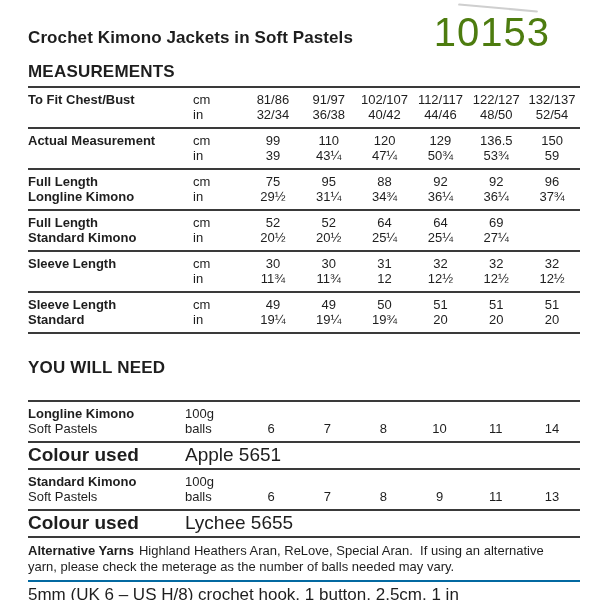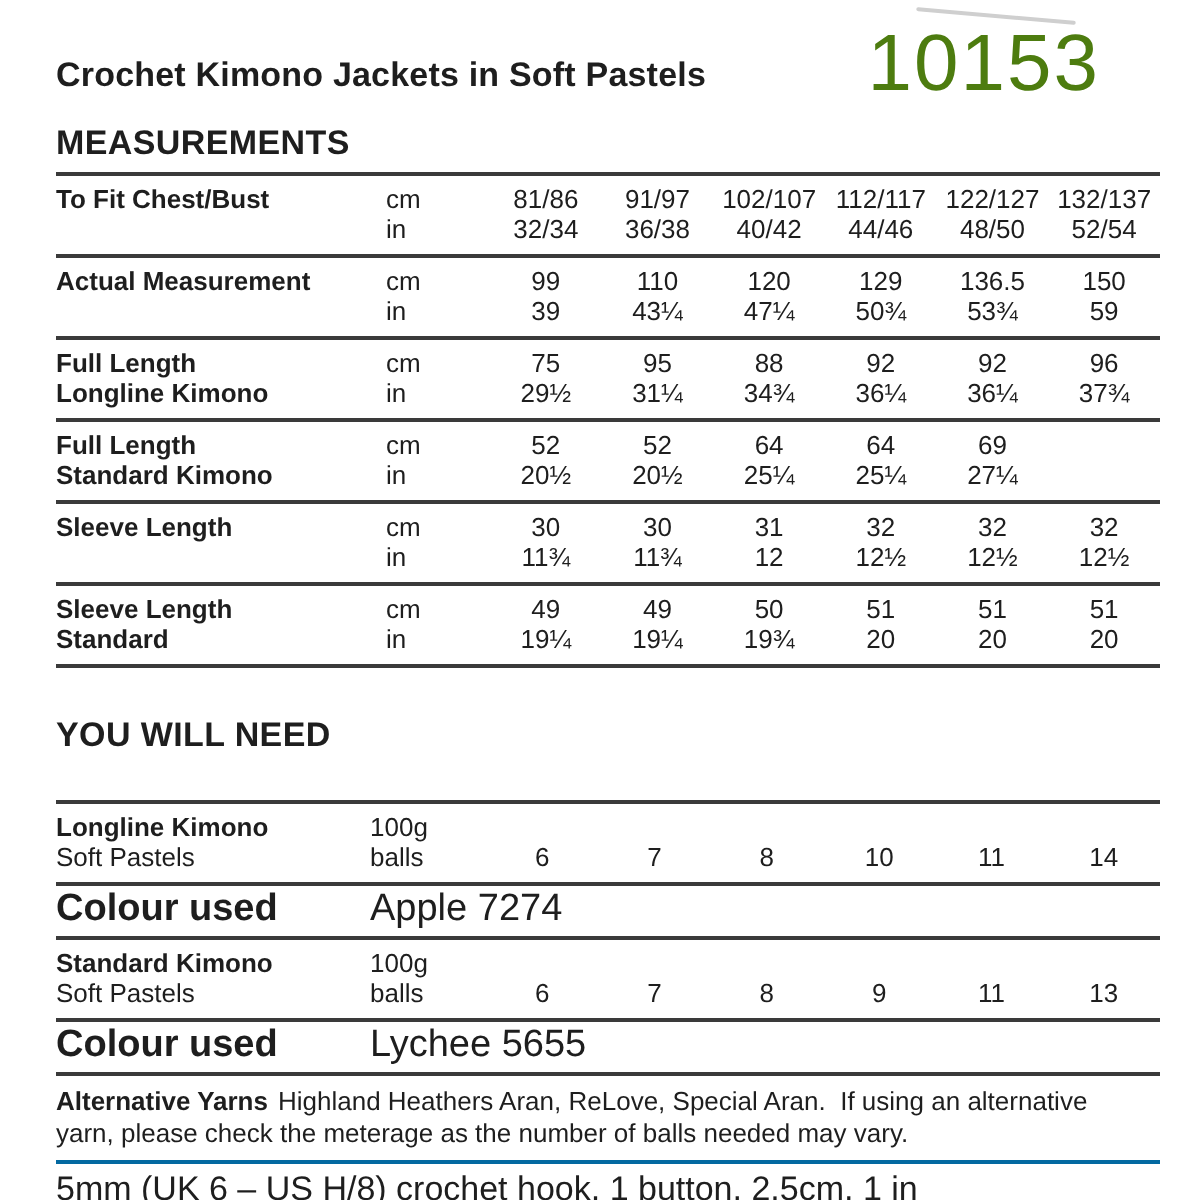--- a/index.html
+++ b/index.html
@@ -308,21 +308,21 @@
       <div>100g balls</div>
       <div class="num">6</div>
       <div class="num">7</div>
       <div class="num">8</div>
       <div class="num">10</div>
       <div class="num">11</div>
       <div class="num">14</div>
     </div>
     <div class="c-row">
       <div class="lbl">Colour used</div>
-      <div>Apple 7274</div>
+      <div>Apple 5651</div>
     </div>
 
     <div class="y-row">
       <div>
         <div class="name">Standard Kimono</div>
         <div>Soft Pastels</div>
       </div>
       <div>100g balls</div>
       <div class="num">6</div>
       <div class="num">7</div>

